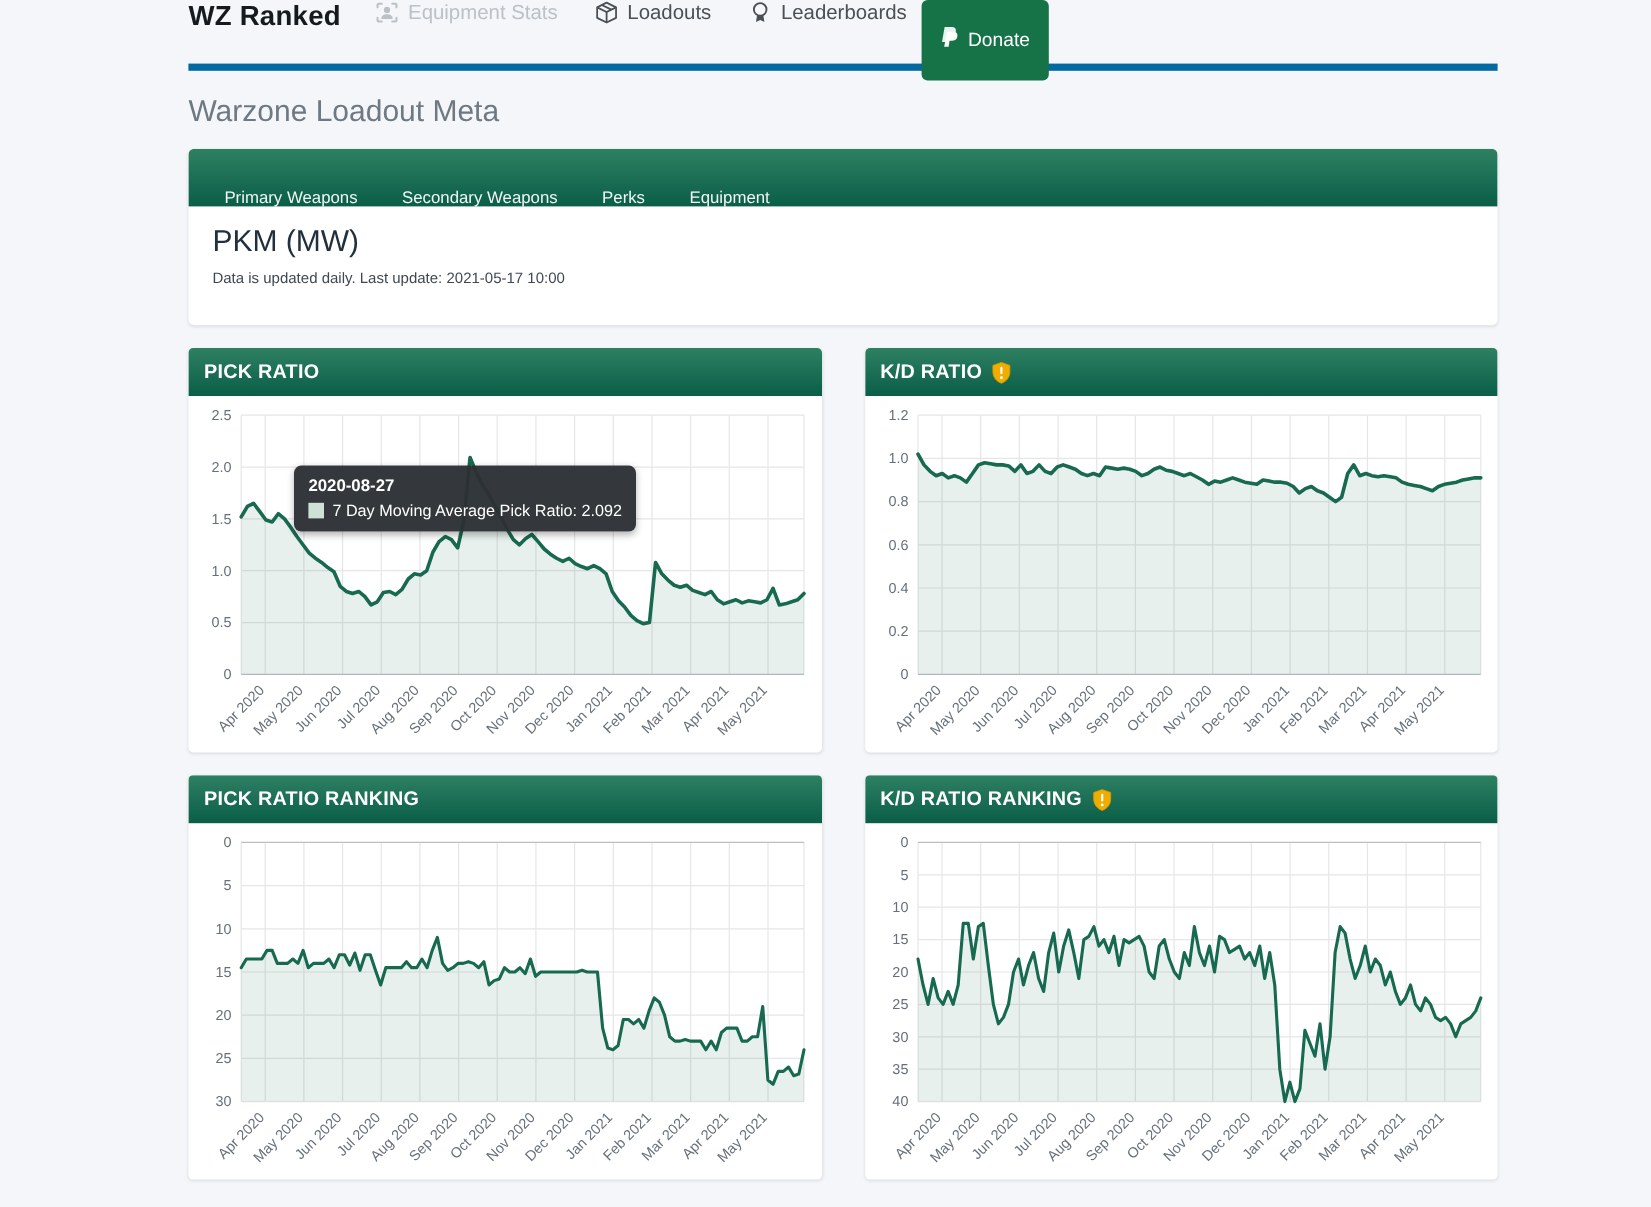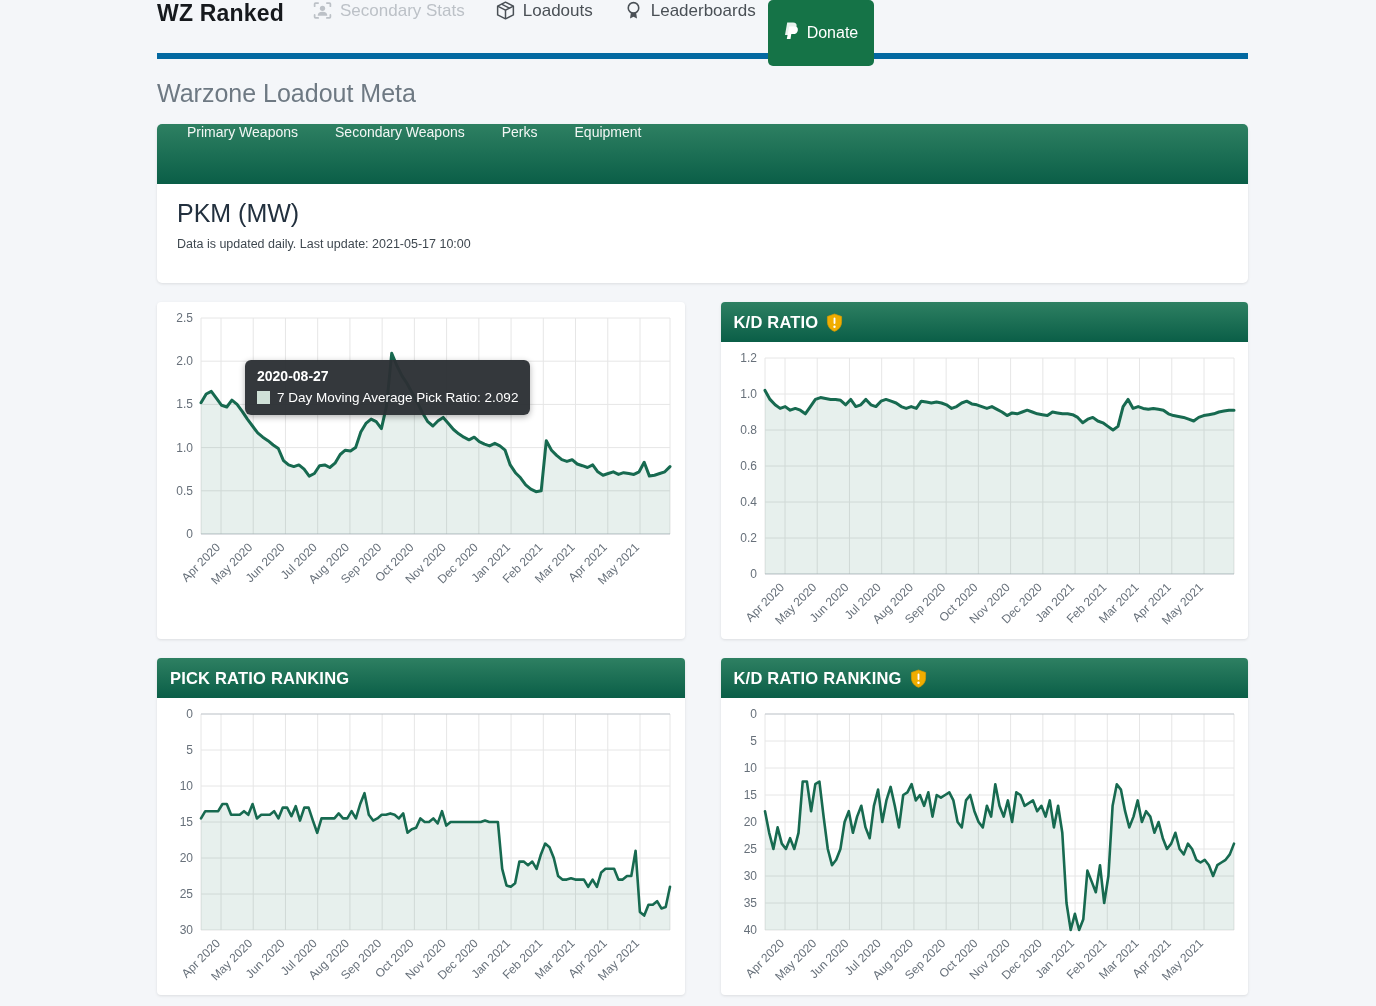--- a/index.html
+++ b/index.html
@@ -22,21 +22,21 @@
     margin-left:12px; display:flex; align-items:center; gap:8px;
     border:none; border-radius:5px; padding:22px 16px;
     color:#fff; font-size:16px; font-family:inherit; cursor:pointer;
   }
 
   
   .page-title { font-size:25px; font-weight:400; color:#6e7983; margin:20px 0 16px; }
 
   
   .card { background:#fff; border-radius:5px; box-shadow:0 1px 3px rgba(0,0,0,.10); overflow:hidden; }
-  .tabbar { height:60px; display:flex; align-items:flex-start; gap:37px; padding:0 30px; }
+  .tabbar { height:48px; display:flex; align-items:flex-end; gap:37px; padding:0 30px; }
   .tab { color:#f2f6f4; font-size:14px; cursor:pointer; }
   .meta-body { padding:15px 20px 32px; }
   .weapon-title { font-size:25px; font-weight:500; color:#22303e; margin-bottom:7px; }
   .weapon-desc { font-size:12.5px; color:#3f4850; }
   .weapon-update { font-size:12.5px; color:#3f4850; margin-top:9px; }
 
   
   .charts { margin-top:19px; display:grid; grid-template-columns:1fr 1fr; column-gap:36px; row-gap:19px; }
   .chart-card { background:#fff; border-radius:4px; box-shadow:0 1px 3px rgba(0,0,0,.10); overflow:hidden; }
   .chart-header { height:40px; display:flex; align-items:center; gap:8px; padding:0 13px;
@@ -67,21 +67,21 @@
         <span>
           <svg width="21" height="21" viewBox="0 0 24 24" fill="none" stroke="#bcc1c7" stroke-width="2" stroke-linecap="round">
             <path d="M3 7 V4.5 Q3 3.5 4 3.5 H7"></path>
               <path d="M17 3.5 H20 Q21 3.5 21 4.5 V7"></path>
             <path d="M21 17 V19.5 Q21 20.5 20 20.5 H17"></path>
               <path d="M7 20.5 H4 Q3 20.5 3 19.5 V17"></path>
             <circle cx="12" cy="9.5" r="3" fill="#bcc1c7" stroke="none"></circle>
             <path d="M6.5 18 Q6.5 13.5 12 13.5 Q17.5 13.5 17.5 18 Z" fill="#bcc1c7" stroke="none"></path>
           </svg>
         </span>
-        <span>Secondary Stats</span>
+        <span>Equipment Stats</span>
       </div>
       <div class="nav-item">
         <span>
           <svg width="21" height="21" viewBox="0 0 24 24" fill="none" stroke="#4a5056" stroke-width="1.7" stroke-linejoin="round">
             <path d="M12 2.5 L21 7 V17 L12 21.5 L3 17 V7 Z"></path>
             <path d="M3 7 L12 11.5 L21 7"></path>
             <path d="M12 11.5 V21.5"></path>
             <path d="M7.5 4.8 L16.5 9.2"></path>
           </svg>
         </span>
@@ -119,20 +119,23 @@
     </div>
     <div class="meta-body">
       <div class="weapon-title">PKM (MW)</div>
       <div class="weapon-update">Data is updated daily. Last update: 2021-05-17 10:00</div>
     </div>
   </div>
 
   <div class="charts">
 
     <div class="chart-card">
+      <div class="chart-header green-grad" style="background: linear-gradient(rgb(46, 128, 98) 0%, rgb(10, 94, 71) 100%);">
+        <span>PICK RATIO</span>
+      </div>
       <div class="chart-body">
         <svg width="527" height="297" viewBox="0 0 527 297">
             <line x1="44" y1="16" x2="44" y2="232" stroke="#e6e6e6" stroke-width="1"></line>
             <line x1="64" y1="16" x2="64" y2="232" stroke="#e6e6e6" stroke-width="1"></line>
             <line x1="96.23076923076923" y1="16" x2="96.23076923076923" y2="232" stroke="#e6e6e6" stroke-width="1"></line>
             <line x1="128.46153846153845" y1="16" x2="128.46153846153845" y2="232" stroke="#e6e6e6" stroke-width="1"></line>
             <line x1="160.69230769230768" y1="16" x2="160.69230769230768" y2="232" stroke="#e6e6e6" stroke-width="1"></line>
             <line x1="192.92307692307693" y1="16" x2="192.92307692307693" y2="232" stroke="#e6e6e6" stroke-width="1"></line>
             <line x1="225.15384615384616" y1="16" x2="225.15384615384616" y2="232" stroke="#e6e6e6" stroke-width="1"></line>
             <line x1="257.38461538461536" y1="16" x2="257.38461538461536" y2="232" stroke="#e6e6e6" stroke-width="1"></line>

